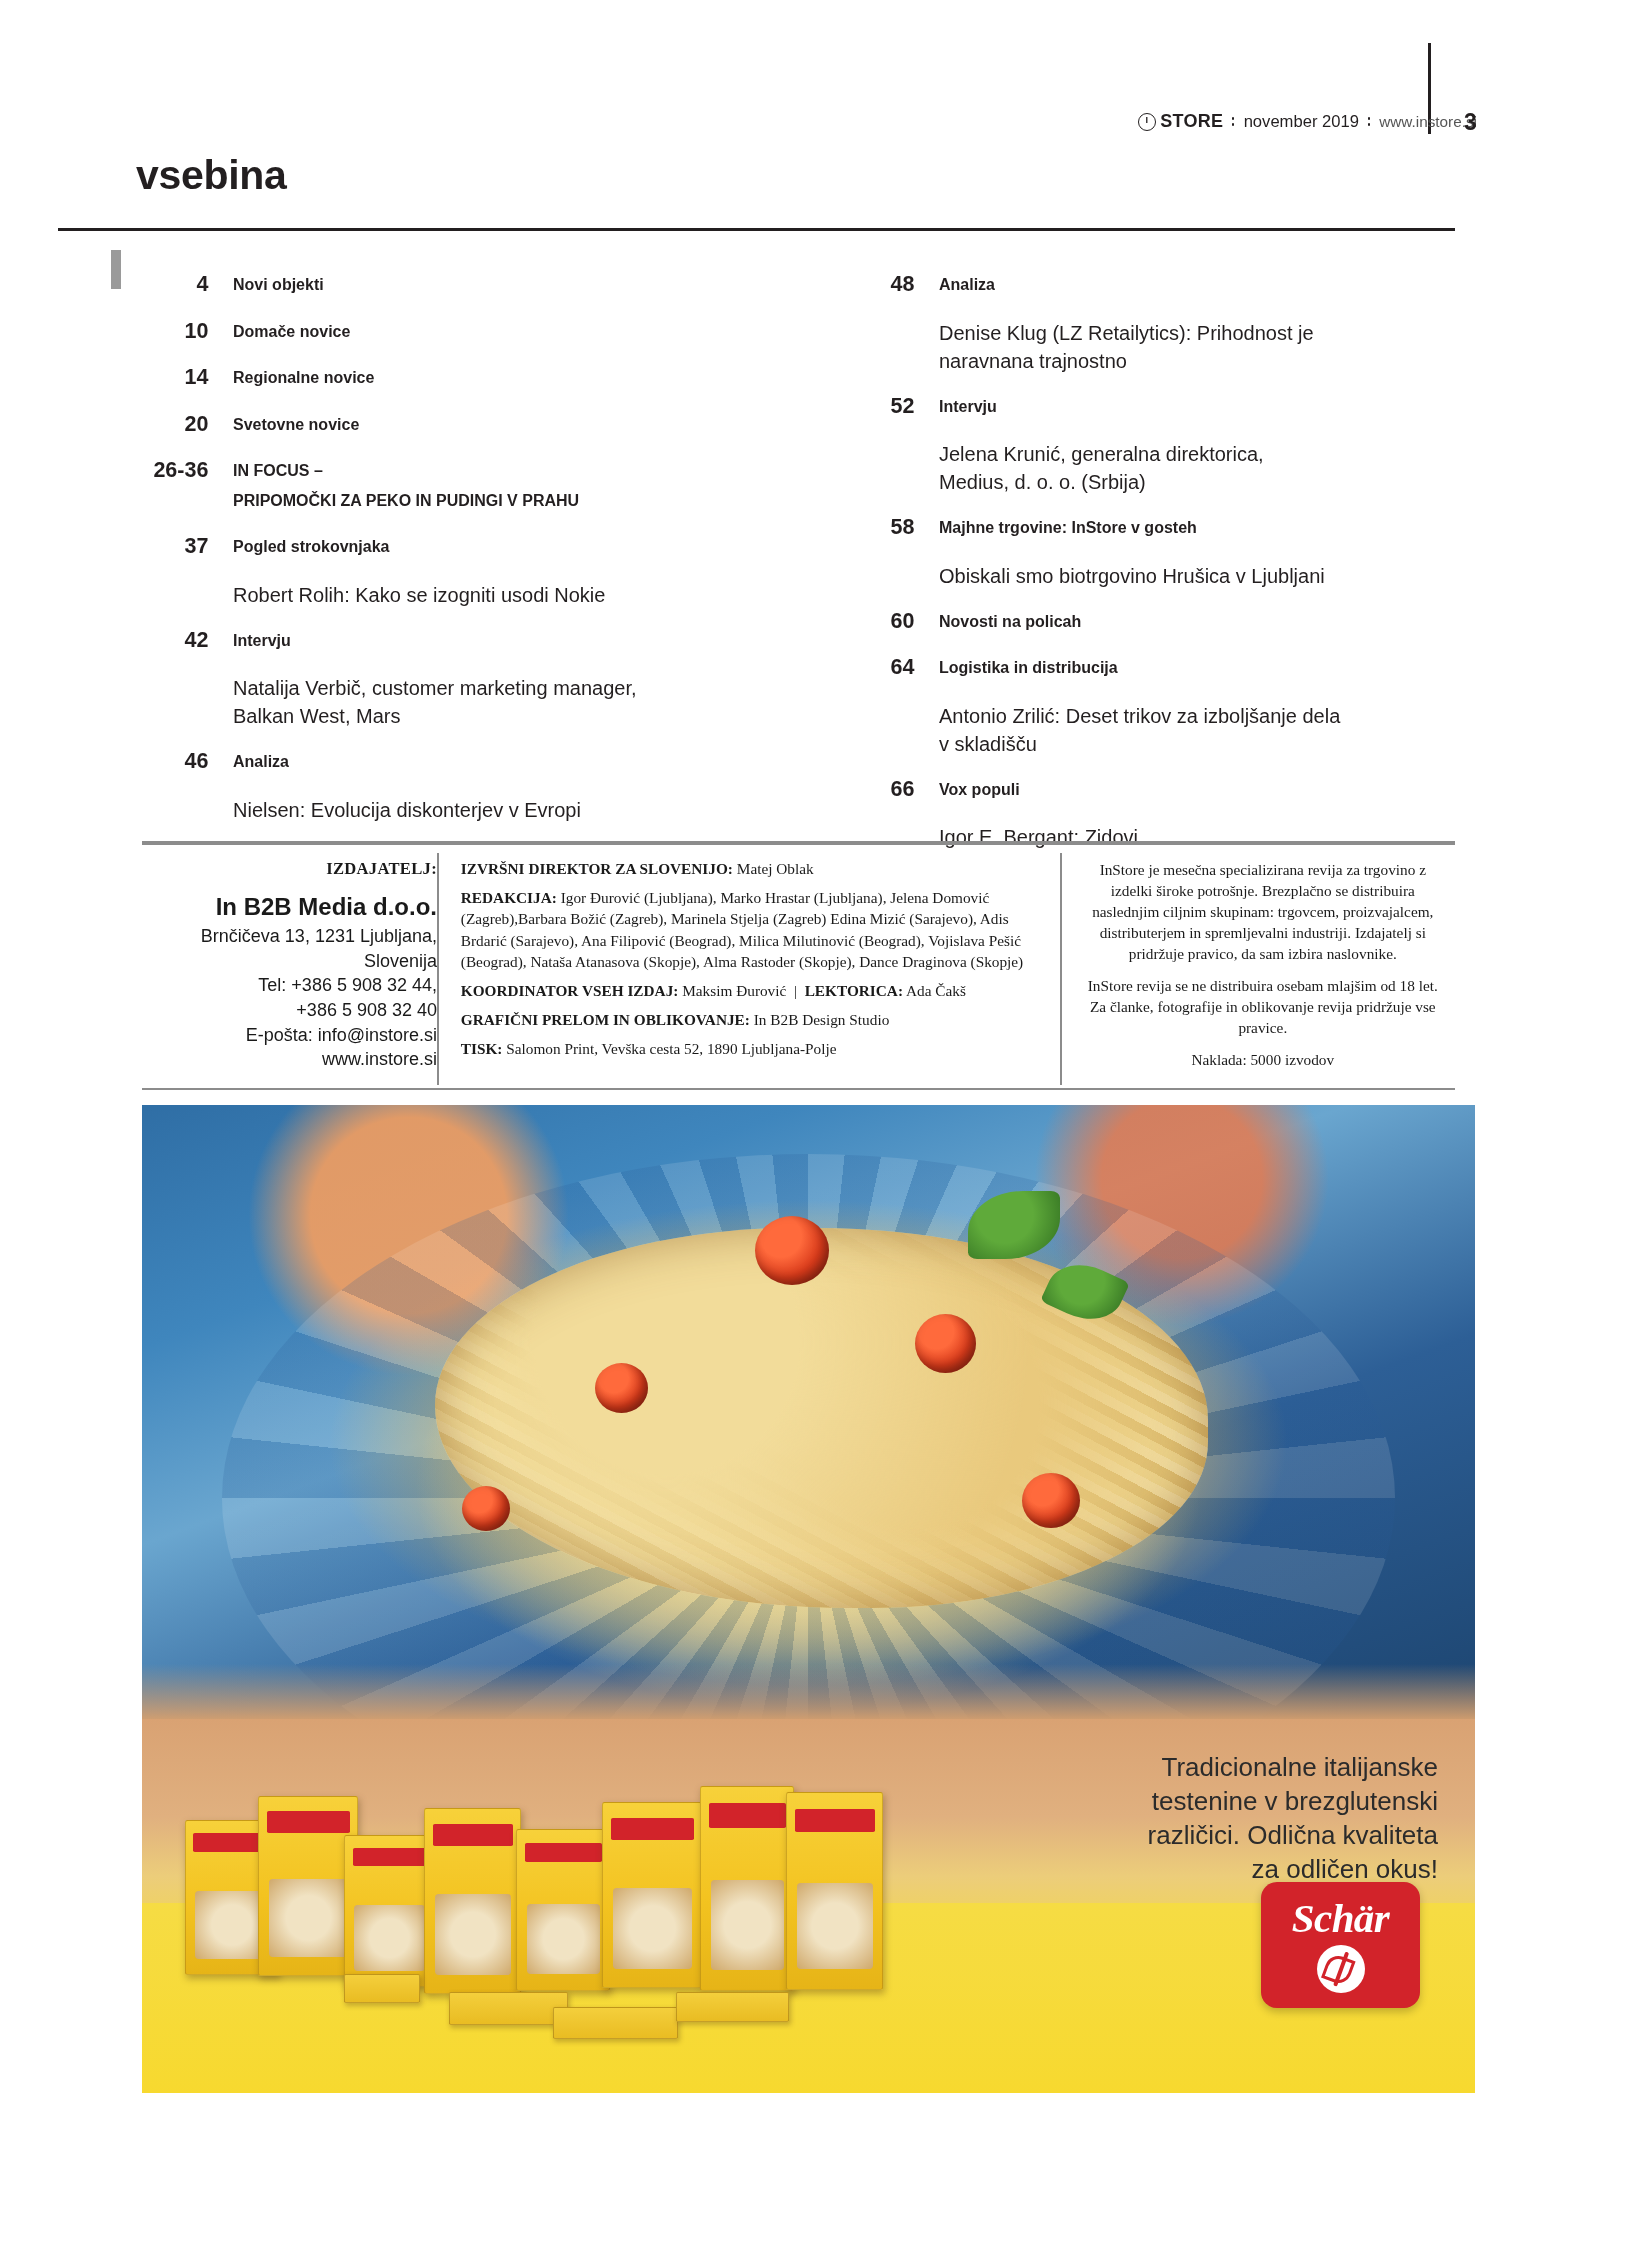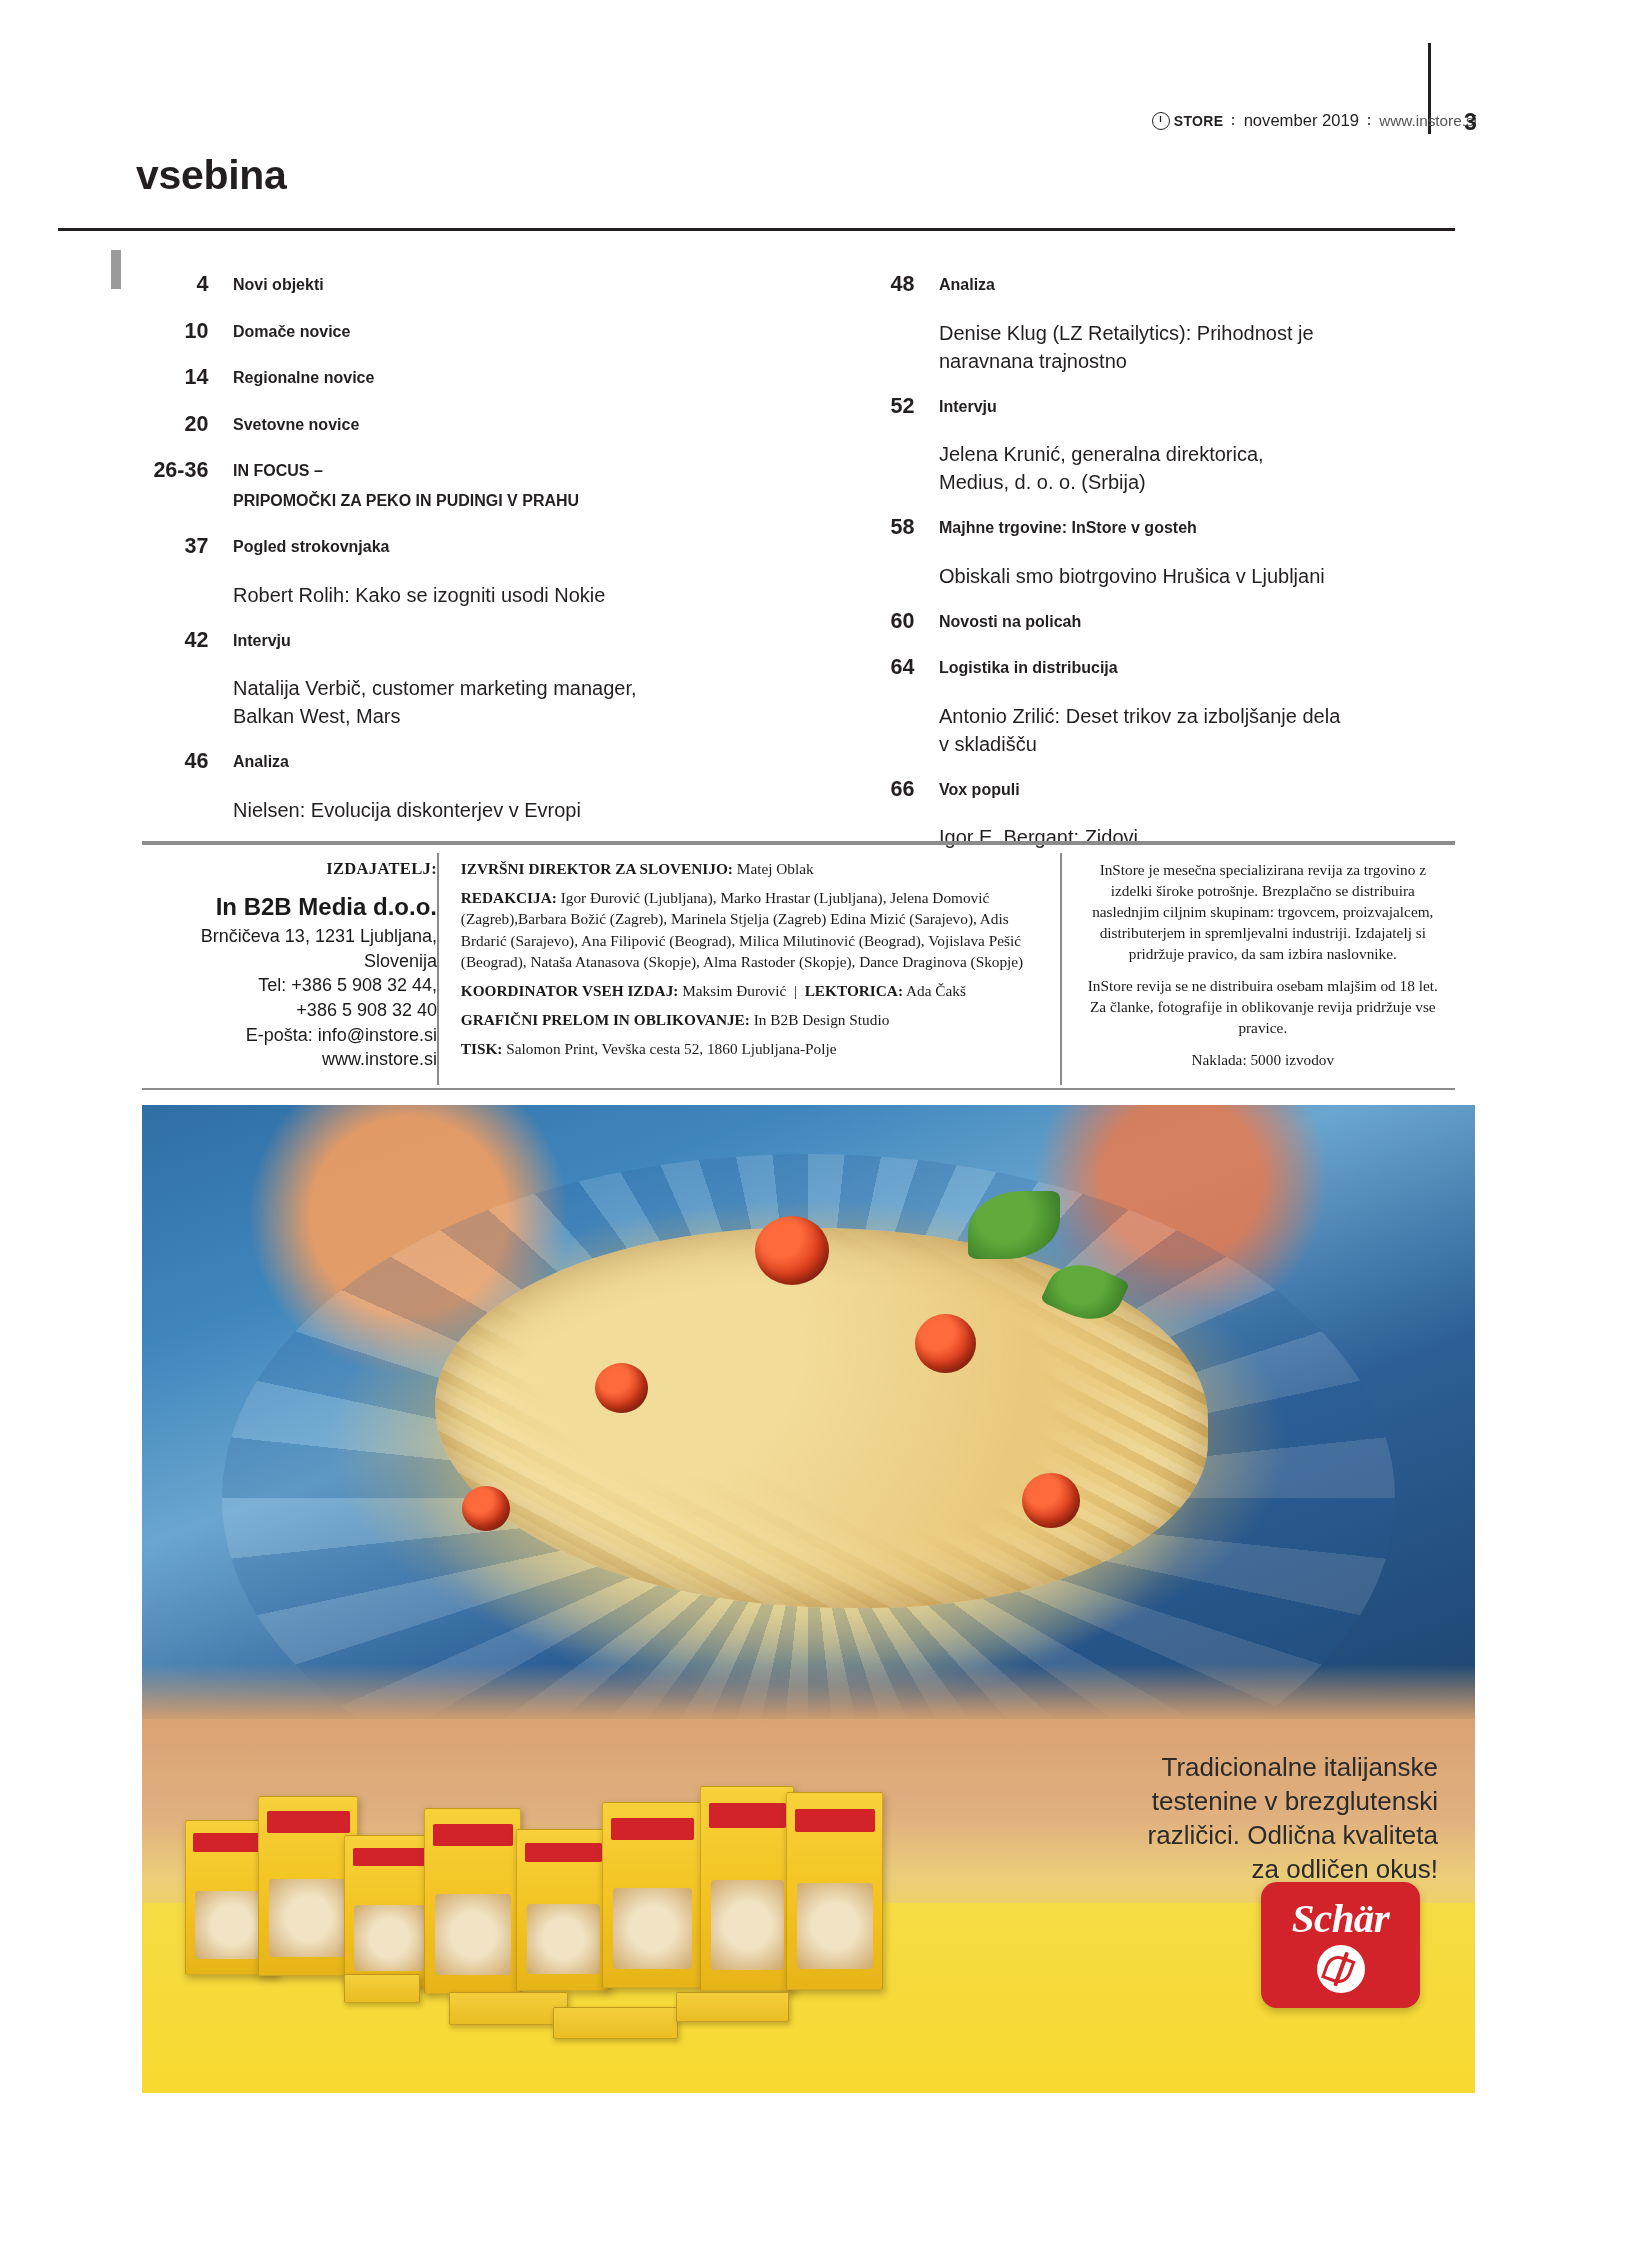--- a/index.html
+++ b/index.html
@@ -55,21 +55,21 @@
     height: 16px;
     border: 1.2px solid #231f20;
     border-radius: 50%;
     position: relative;
     font-size: 9.2px;
     line-height: 13.5px;
     text-align: center;
     font-weight: bold;
   }
   .logo-word {
-    font-size: 14px;
+    font-size: 18px;
     letter-spacing: 0.3px;
     font-weight: bold;
   }
   .sep-dots {
     display: inline-block;
     width: 3.1px;
     height: 16px;
     position: relative;
   }
   .sep-dots::before, .sep-dots::after {
@@ -581,21 +581,21 @@
       <div class="imprint-line">+386 5 908 32 40</div>
       <div class="imprint-line">E-pošta: info@instore.si</div>
       <div class="imprint-line">www.instore.si</div>
     </div>
     <div class="imprint-divider"></div>
     <div class="imprint-col-2">
       <p><b>IZVRŠNI DIREKTOR ZA SLOVENIJO:</b> <span>Matej Oblak</span></p>
       <p><b>REDAKCIJA:</b> <span>Igor Đurović (Ljubljana), Marko Hrastar (Ljubljana), Jelena Domović (Zagreb),Barbara Božić (Zagreb), Marinela Stjelja (Zagreb) Edina Mizić (Sarajevo), Adis Brdarić (Sarajevo), Ana Filipović (Beograd), Milica Milutinović (Beograd), Vojislava Pešić (Beograd), Nataša Atanasova (Skopje), Alma Rastoder (Skopje), Dance Draginova (Skopje)</span></p>
       <p><b>KOORDINATOR VSEH IZDAJ:</b> <span>Maksim Đurović</span> &nbsp;|&nbsp; <b>LEKTORICA:</b> <span>Ada Čakš</span></p>
       <p><b>GRAFIČNI PRELOM IN OBLIKOVANJE:</b> <span>In B2B Design Studio</span></p>
-      <p><b>TISK:</b> <span>Salomon Print, Vevška cesta 52, 1860 Ljubljana-Polje</span></p>
+      <p><b>TISK:</b> <span>Salomon Print, Vevška cesta 52, 1890 Ljubljana-Polje</span></p>
     </div>
     <div class="imprint-divider"></div>
     <div class="imprint-col-3">
       <p>InStore je mesečna specializirana revija za trgovino z izdelki široke potrošnje. Brezplačno se distribuira naslednjim ciljnim skupinam: trgovcem, proizvajalcem, distributerjem in spremljevalni industriji. Izdajatelj si pridržuje pravico, da sam izbira naslovnike.</p>
       <p>InStore revija se ne distribuira osebam mlajšim od 18 let. Za članke, fotografije in oblikovanje revija pridržuje vse pravice.</p>
       <p class="imprint-naklada">Naklada: 5000 izvodov</p>
     </div>
   </div>
   <div class="rule-imprint-bottom"></div>
 

